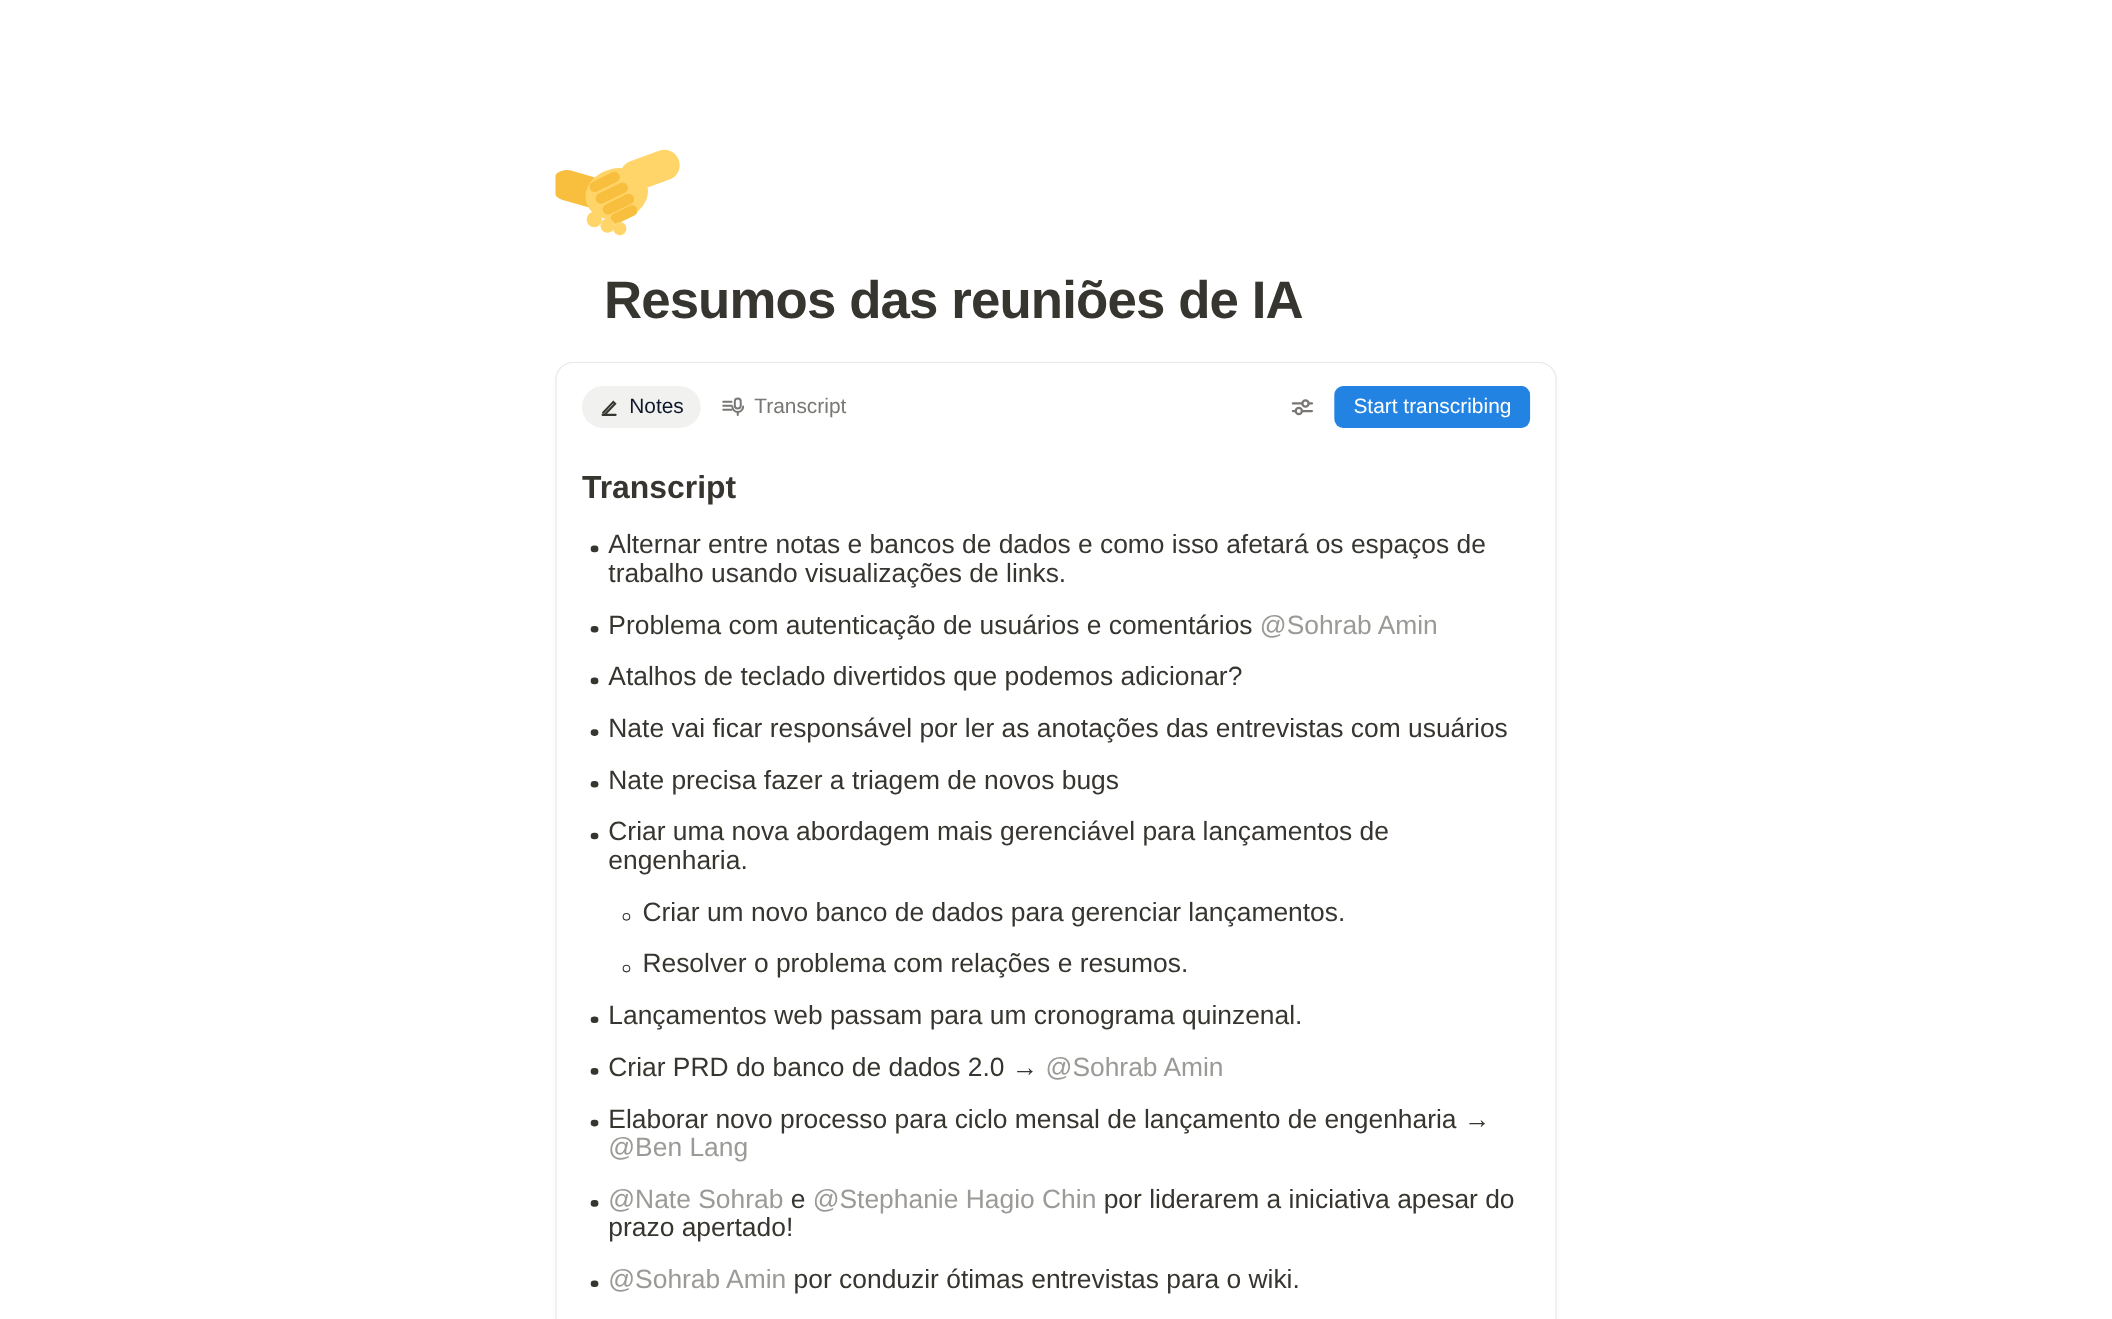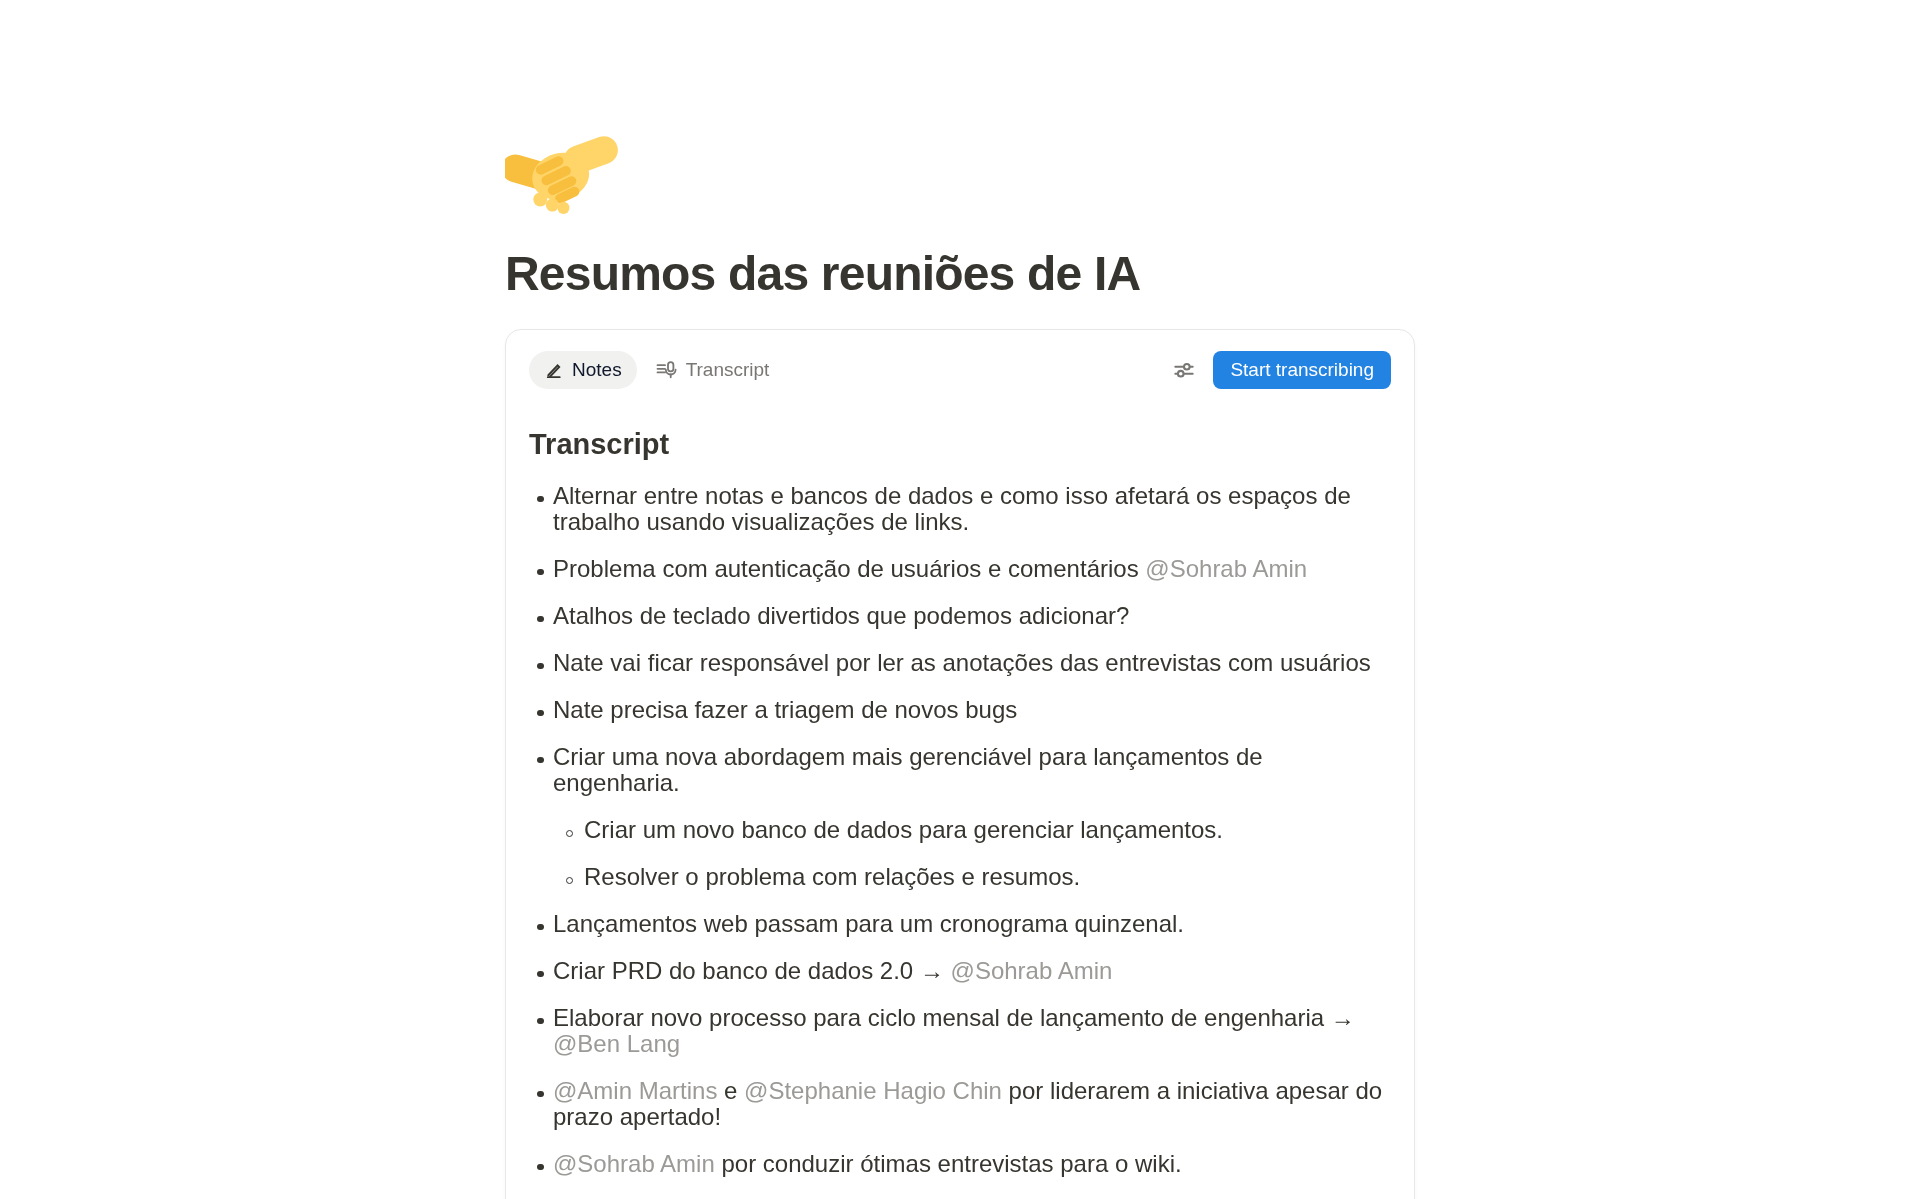--- a/index.html
+++ b/index.html
@@ -14,20 +14,21 @@
 
   .emoji-wrap { margin-top: 125px; height: 98px; }
 
   .page-title {
     margin-top: 22px;
     font-size: 48px;
     line-height: 58px;
     font-weight: 700;
     letter-spacing: -0.8px;
     color: #37352f;
+    margin-left: 44px;
   }
 
   .card {
     margin-top: 26px;
     border: 1px solid #e7e7e5;
     border-radius: 16px;
     box-shadow: 0 2px 4px rgba(0,0,0,0.03);
     padding: 21px 23px 30px 23px;
     min-height: 900px;
     background: #ffffff;
@@ -189,19 +190,19 @@
           <li class="note-item l1"><span>Nate vai ficar responsável por ler as anotações das entrevistas com usuários</span></li>
           <li class="note-item l1"><span>Nate precisa fazer a triagem de novos bugs</span></li>
           <li class="note-item l1"><span>Criar uma nova abordagem mais gerenciável para lançamentos de engenharia.</span></li>
           <li class="note-item l2"><span>Criar um novo banco de dados para gerenciar lançamentos.</span></li>
           <li class="note-item l2"><span>Resolver o problema com relações e resumos.</span></li>
           <li class="note-item l1"><span>Lançamentos web passam para um cronograma quinzenal.</span></li>
           <li class="note-item l1"><span>Criar PRD do banco de dados 2.0 → </span><span class="mention">@Sohrab Amin</span></li>
           <li class="note-item l1"><span>Elaborar novo processo para ciclo mensal de lançamento de engenharia → </span><span class="mention">@Ben Lang</span></li>
         </ul>
         <ul class="notes-list">
-          <li class="note-item l1"><span class="mention">@Amin Martins</span><span> e </span><span class="mention">@Stephanie Hagio Chin</span><span> por liderarem a iniciativa apesar do prazo apertado!</span></li>
+          <li class="note-item l1"><span class="mention">@Nate Sohrab</span><span> e </span><span class="mention">@Stephanie Hagio Chin</span><span> por liderarem a iniciativa apesar do prazo apertado!</span></li>
           <li class="note-item l1"><span class="mention">@Sohrab Amin</span><span> por conduzir ótimas entrevistas para o wiki.</span></li>
         </ul>
       </div>
 
   </div>
 </div>
 
 </body></html>

